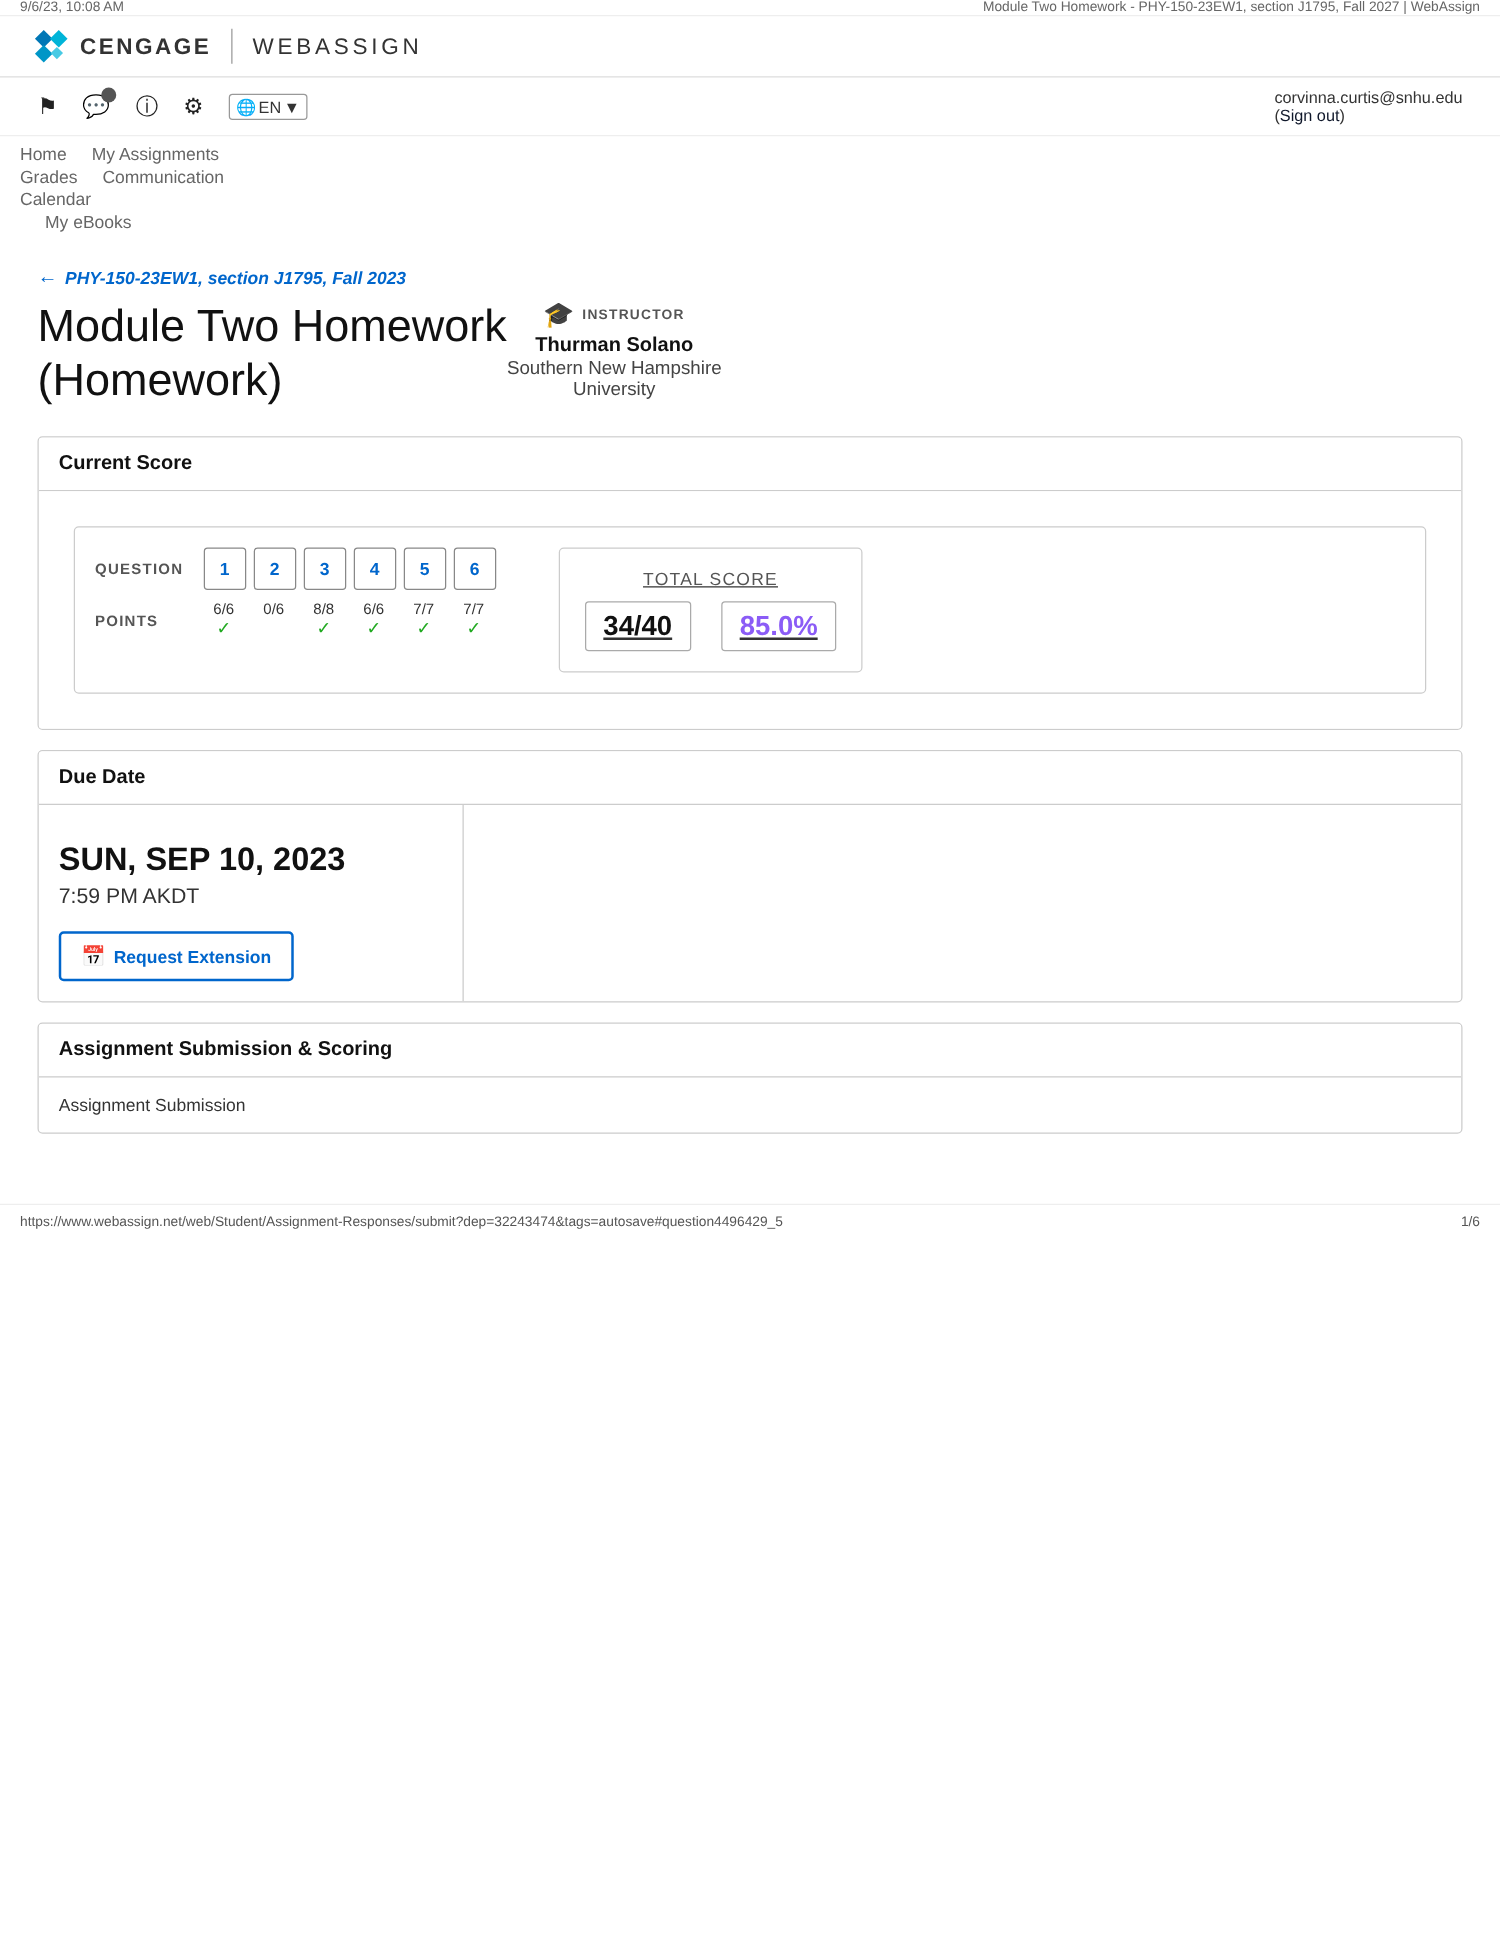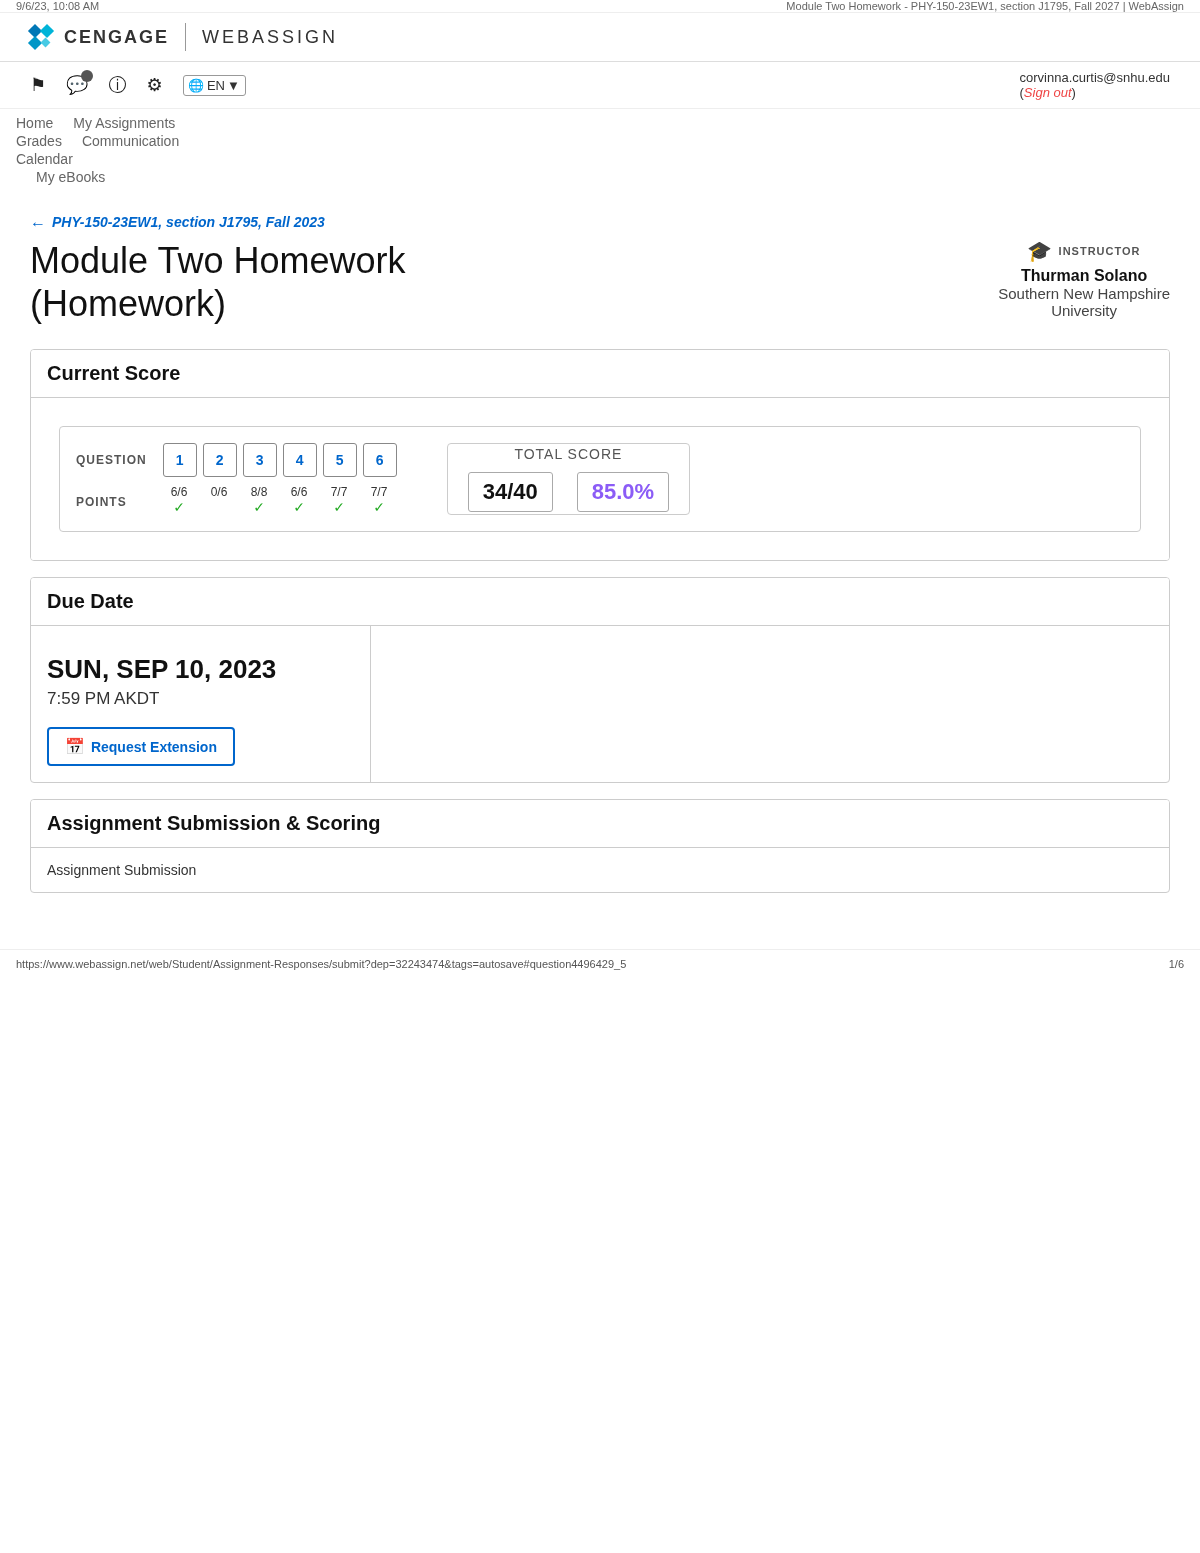--- a/index.html
+++ b/index.html
@@ -54,23 +54,22 @@
       font-size: 18px;
       cursor: pointer;
       color: #222;
     }
     .toolbar-user {
       margin-left: auto;
       text-align: left;
       font-size: 13px;
     }
     .toolbar-user a {
-      color: #ef4444;
+      color: #0f172a;
       text-decoration: none;
-      font-style: italic;
     }
     .lang-btn {
       display: flex;
       align-items: center;
       gap: 2px;
       font-size: 13px;
       cursor: pointer;
       border: 1px solid #999;
       border-radius: 3px;
       padding: 2px 5px;
@@ -113,21 +112,21 @@
     }
     .breadcrumb-link {
       color: #0066cc;
       cursor: pointer;
       text-decoration: none;
     }
 
     
     .assignment-header {
       display: flex;
-      justify-content: space-between;
+      justify-content: flex-start;
       align-items: flex-start;
       margin-bottom: 24px;
     }
     .assignment-title {
       font-size: 36px;
       font-weight: normal;
       color: #111;
       line-height: 1.2;
       max-width: 600px;
     }
@@ -155,21 +154,21 @@
 
     
     .card {
       border: 1px solid #ccc;
       border-radius: 4px;
       margin-bottom: 16px;
       overflow: hidden;
     }
     .card-header {
       padding: 12px 16px;
-      font-size: 20px;
+      font-size: 16px;
       font-weight: bold;
       color: #111;
       border-bottom: 1px solid #ccc;
       background: #fff;
     }
     .card-body {
       padding: 16px;
       background: #fff;
     }
 
@@ -237,22 +236,23 @@
       color: #22aa22;
       font-size: 14px;
       display: block;
     }
 
     .total-score-box {
       margin-left: 20px;
       text-align: center;
       border: 1px solid #ccc;
       border-radius: 4px;
-      padding: 2px 20px;
+      padding: 16px 20px;
       min-width: 200px;
+      text-decoration: underline;
     }
     .total-score-label {
       font-size: 14px;
       color: #555;
       text-transform: uppercase;
       letter-spacing: 1px;
       margin-bottom: 10px;
       font-weight: normal;
     }
     .total-score-values {

